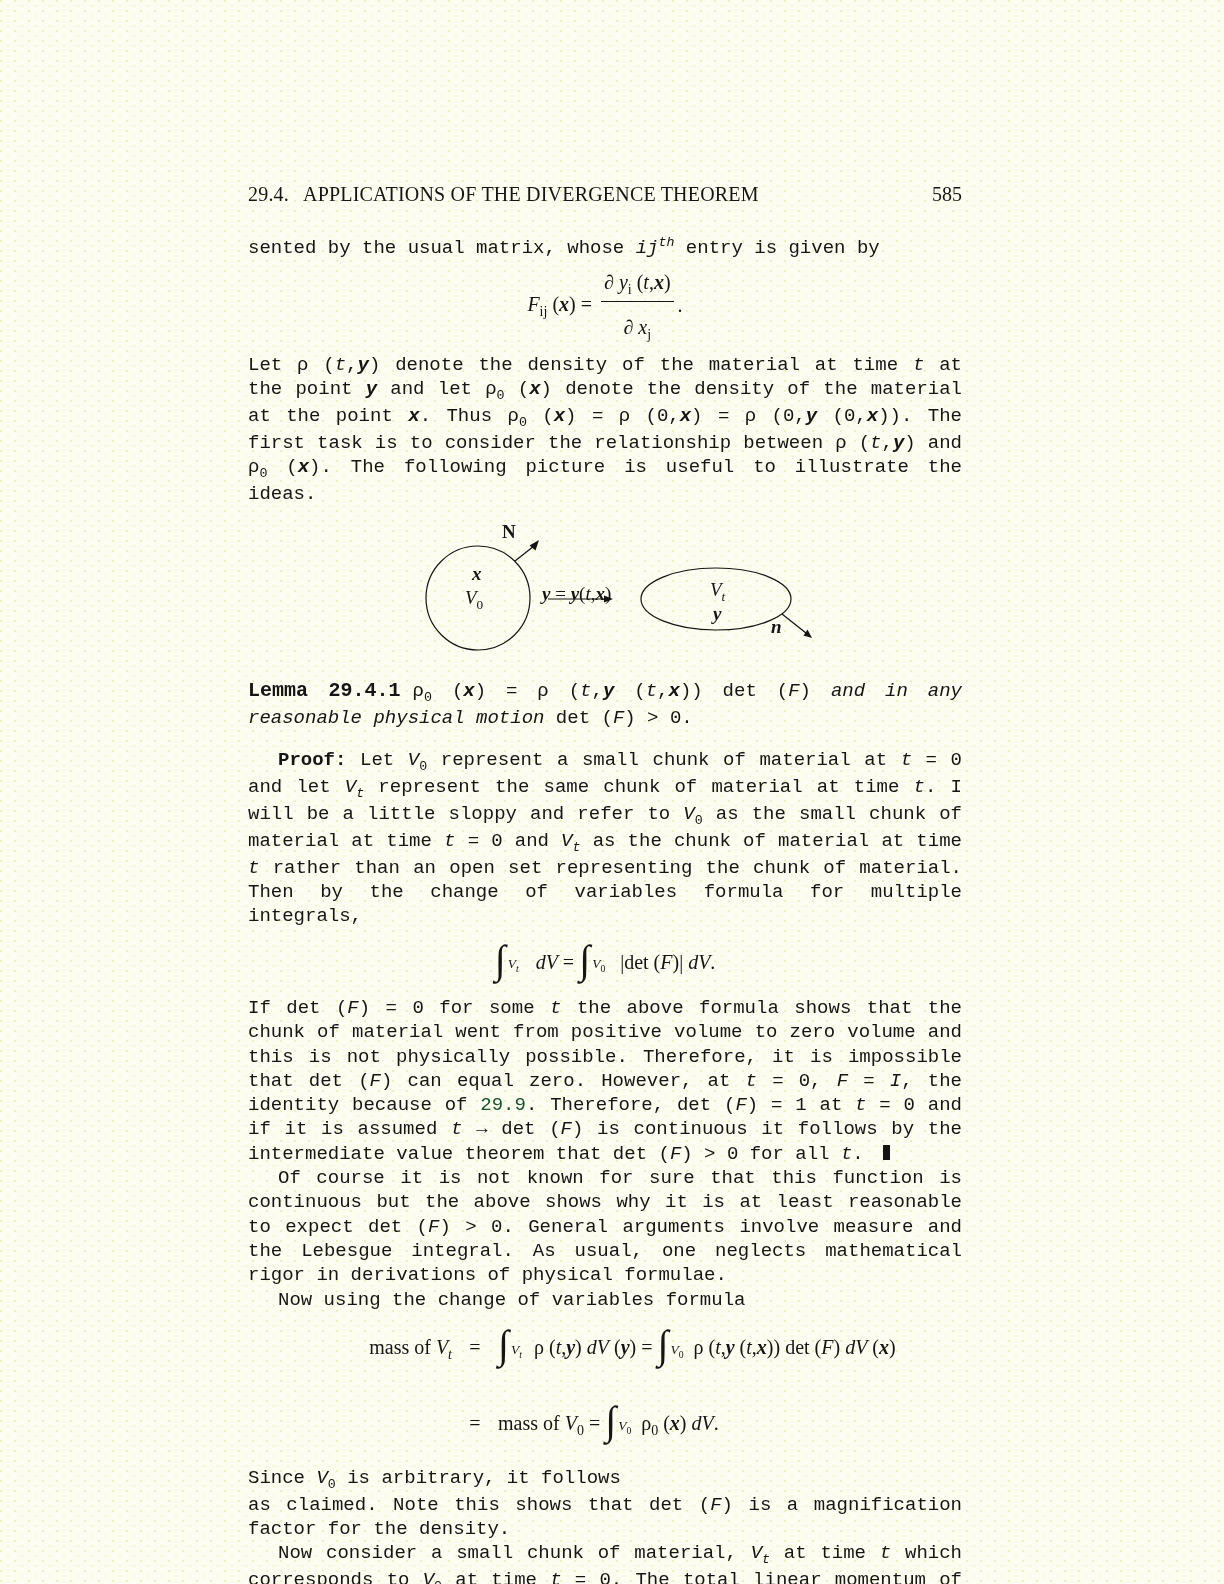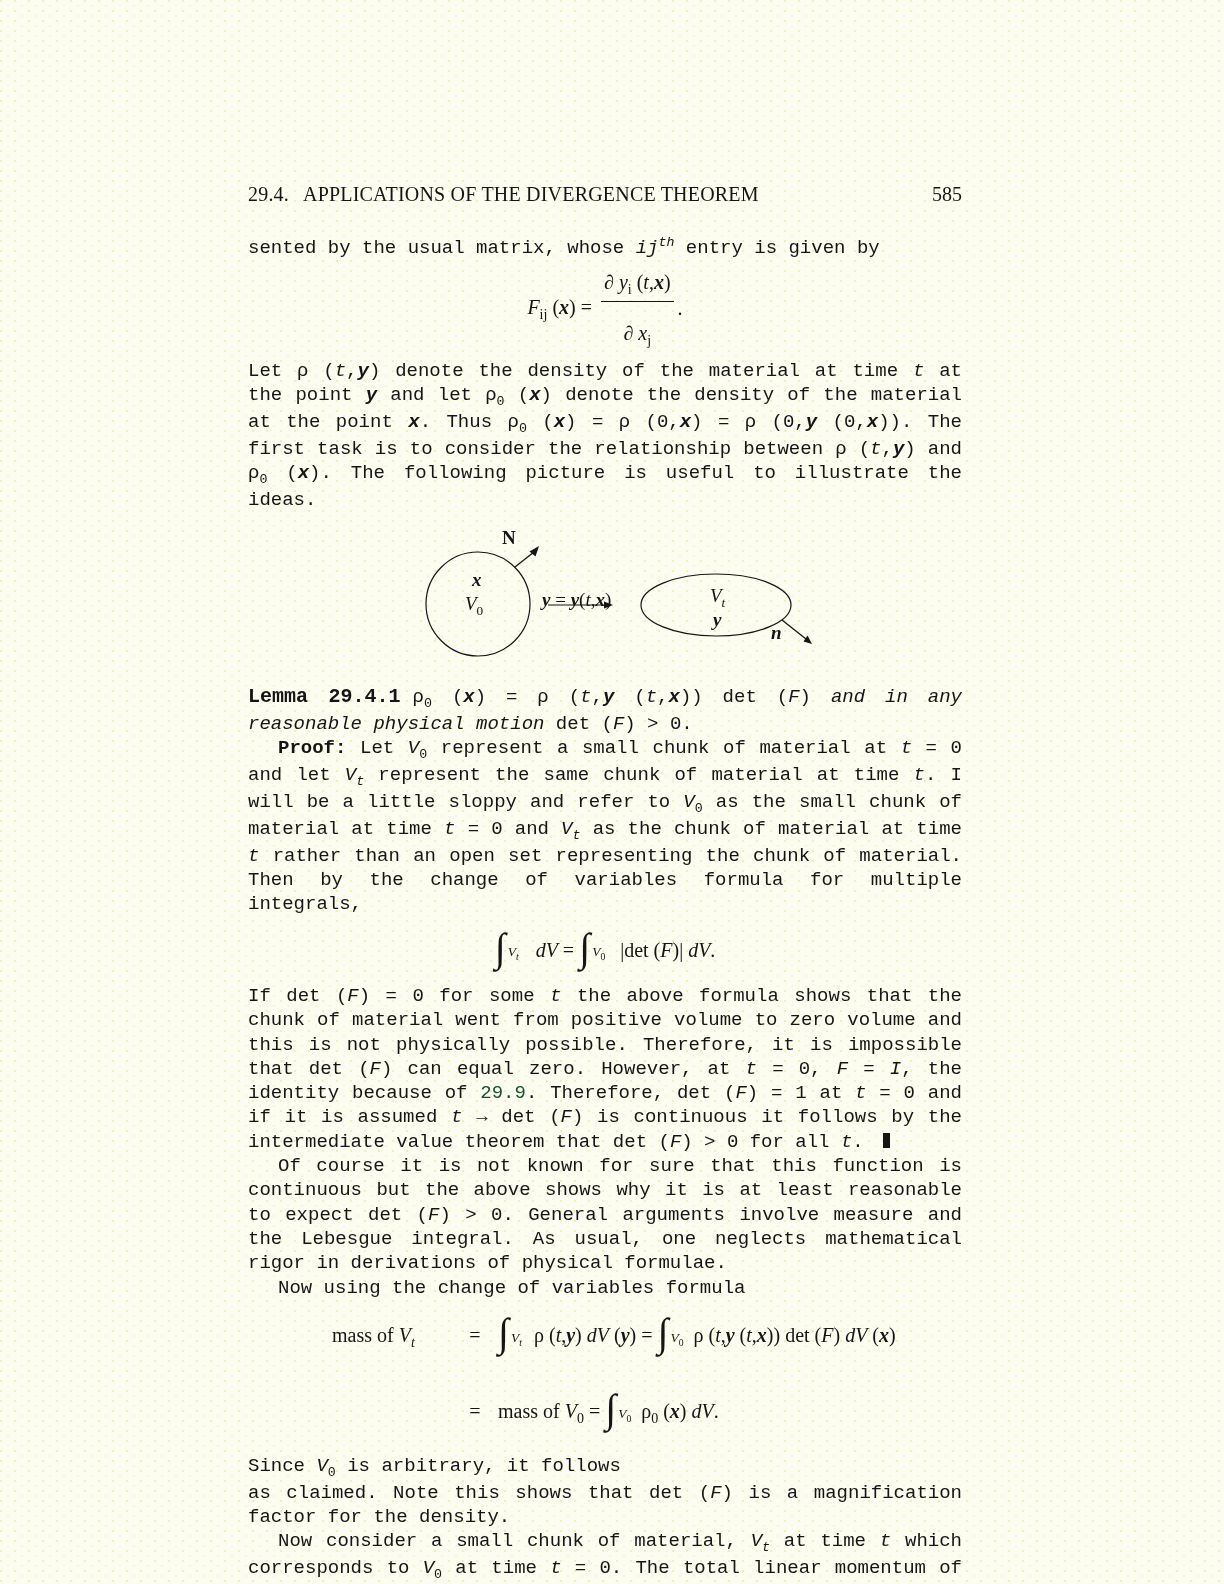--- a/index.html
+++ b/index.html
@@ -25,37 +25,37 @@
   .indent{text-indent:30px;}
   sub{font-size:70%;}
   sup{font-size:70%;}
   .link{color:#14532d;}
   .qed{display:inline-block;width:7px;height:15px;background:#151515;margin-left:8px;vertical-align:-1px;}
   
   .display{font-size:20px;text-align:center;margin:10px 0;line-height:50px;}
   .display.tall{line-height:54px;margin:6px 0;}
   .frac{display:inline-block;vertical-align:middle;text-align:center;margin:0 4px;line-height:1.15;}
   .frac .num{display:block;padding:0 3px 3px;}
-  .frac .den{display:block;border-top:1.3px solid #151515;padding:20px 3px 0;}
+  .frac .den{display:block;border-top:1.3px solid #151515;padding:14px 3px 0;}
   .bint{position:relative;display:inline-block;width:32px;height:52px;vertical-align:middle;margin-right:4px;}
   .isign{position:absolute;left:0;top:-4px;font-size:40px;line-height:52px;}
   .isub{position:absolute;left:13px;bottom:-6px;font-size:13.5px;font-style:normal;}
   .isub sub{font-size:72%;}
   
   .eqblock{margin:8px 0 8px 0;}
   .eqrow{margin-left:84px;font-size:20px;line-height:54px;text-align:left;white-space:nowrap;}
   .eqrow + .eqrow{margin-top:14px;}
-  .eqlhs{display:inline-block;width:120px;}
+  .eqlhs{display:inline-block;width:120px;text-align:right;}
   .eqsign{display:inline-block;width:46px;text-align:center;}
   
   .figure{position:relative;width:620px;height:146px;margin:16px 0 10px 128px;font-size:19px;}
   .figure svg{position:absolute;left:0;top:0;}
   .flabel{position:absolute;line-height:1;white-space:nowrap;}
   .lemma{margin-top:8px;}
-  .lemma .lem-head{font-weight:bold;font-size:20px;margin-right:12px;} .mt14{margin-top:0;}
+  .lemma .lem-head{font-weight:bold;font-size:20px;margin-right:12px;} .mt14{margin-top:18px;}
 </style>
 </head>
 <body>
 
 <div class="page">
   <div class="content">
 
     <div class="hdr">
       <span class="sec"><span class="secnum">29.4.</span><span>APPLICATIONS OF THE DIVERGENCE THEOREM</span></span>
       <span>585</span>

